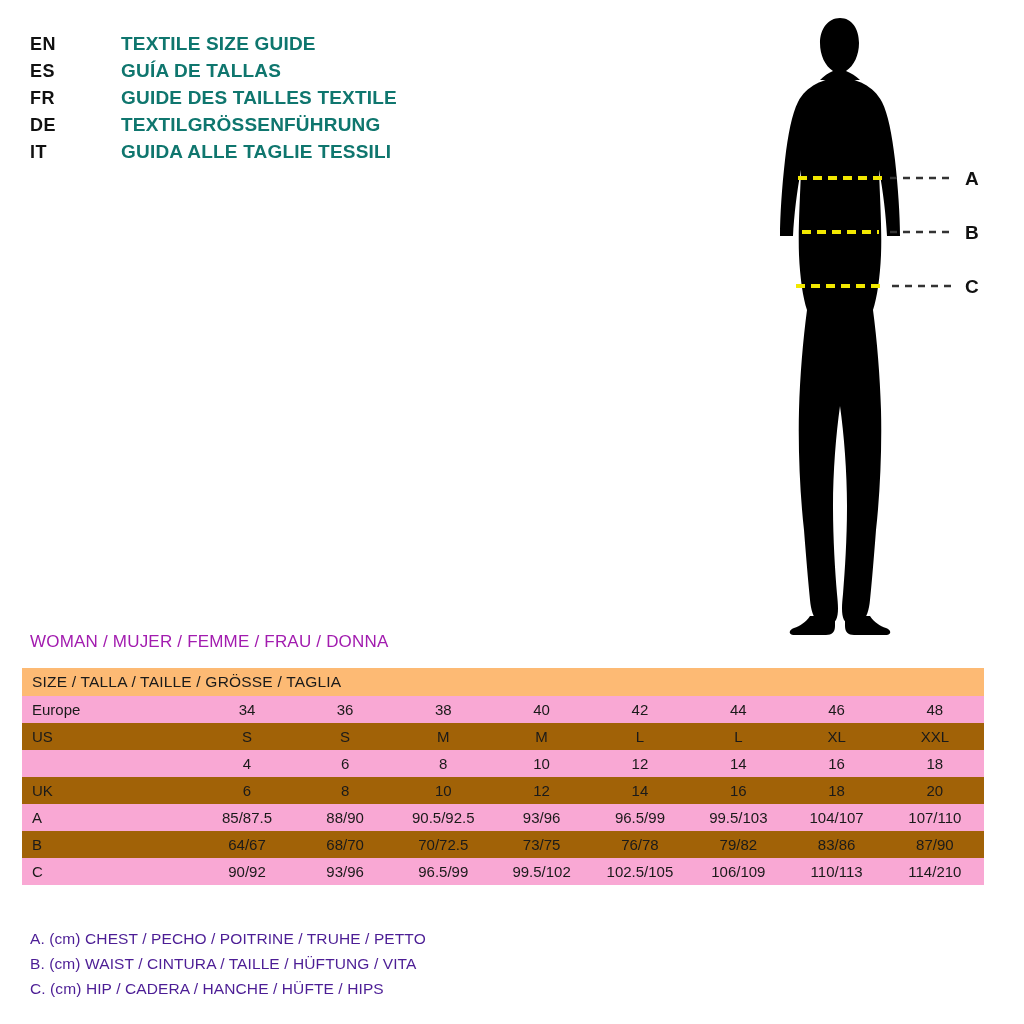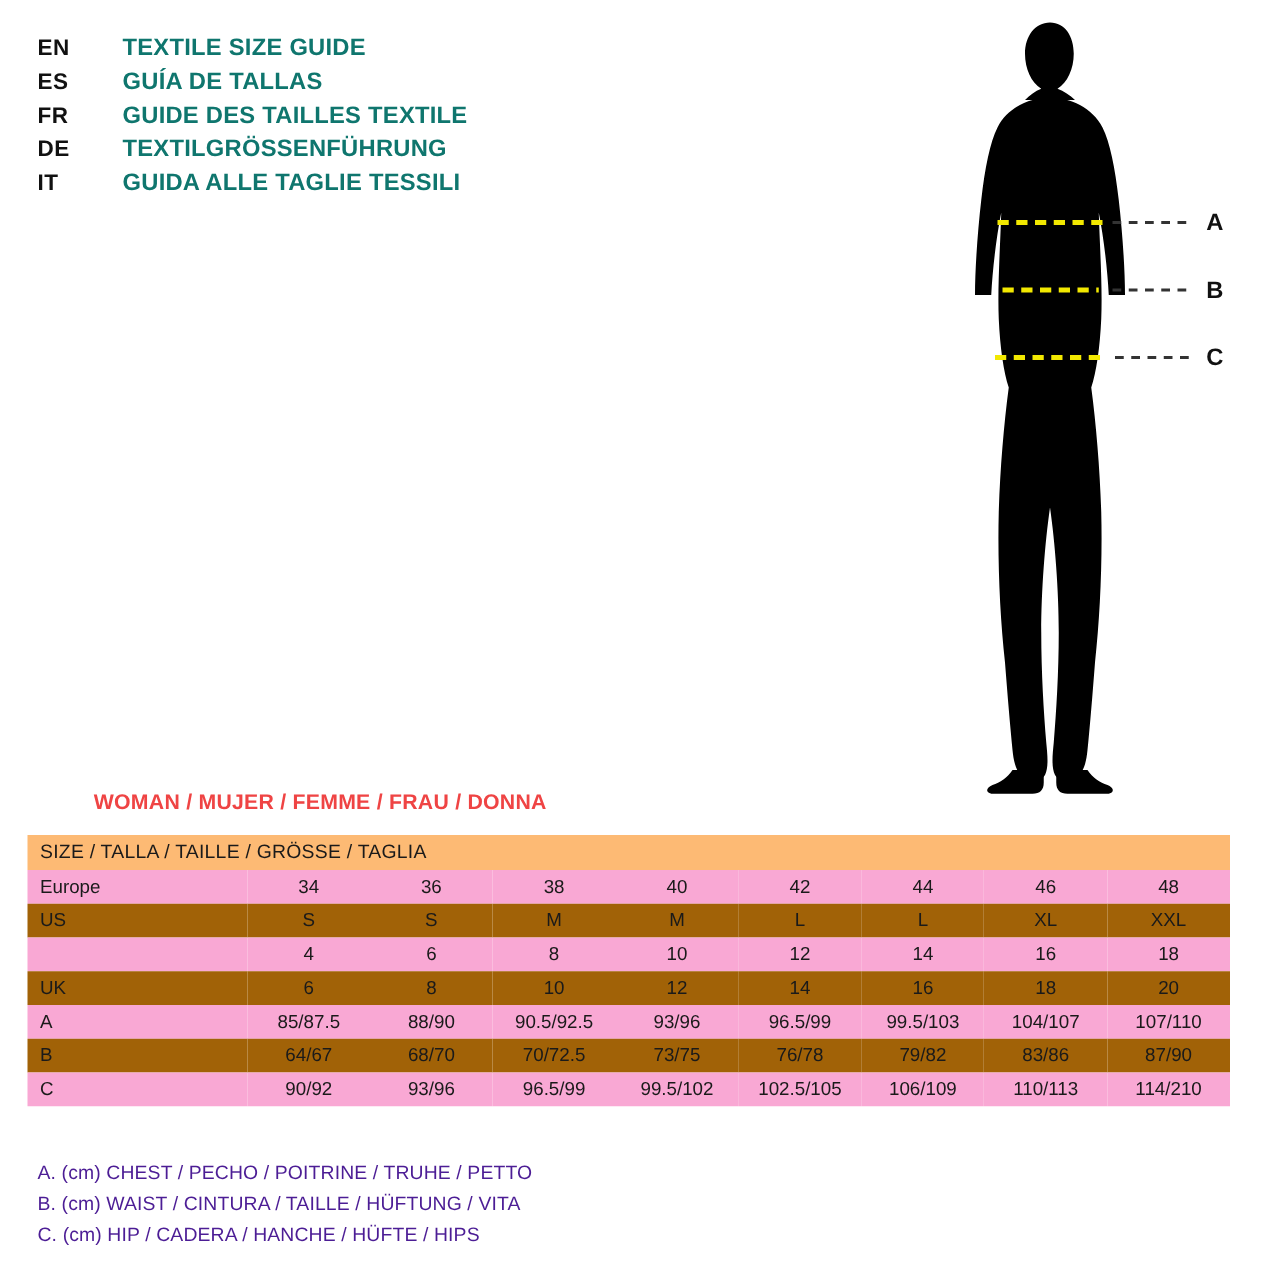--- a/index.html
+++ b/index.html
@@ -18,22 +18,23 @@
 
   
   #title-block {
     position: absolute;
     left: 30px;
     top: 28px;
     width: 520px;
   }
   .title-row {
     display: flex;
-    align-items: flex-start;
+    align-items: flex-end;
     height: 27px;
+    gap: 23px;
   }
   .title-lang {
     width: 68px;
     font-size: 18px;
     font-weight: bold;
     letter-spacing: 0.4px;
     color: #111;
   }
   .title-text {
     font-size: 19px;
@@ -60,25 +61,24 @@
     font-weight: bold;
     color: #111;
   }
 
   
   #woman-heading {
     position: absolute;
     left: 30px;
     top: 632px;
     font-size: 17px;
-    font-weight: bold;
+    font-weight: normal;
     letter-spacing: 0.2px;
-    color: #ef4444;
+    color: #a21caf;
     white-space: nowrap;
-    margin-left: 45px;
   }
 
   
   #size-table {
     position: absolute;
     left: 22px;
     top: 668px;
     width: 962px;
     border-collapse: collapse;
     font-size: 15px;

